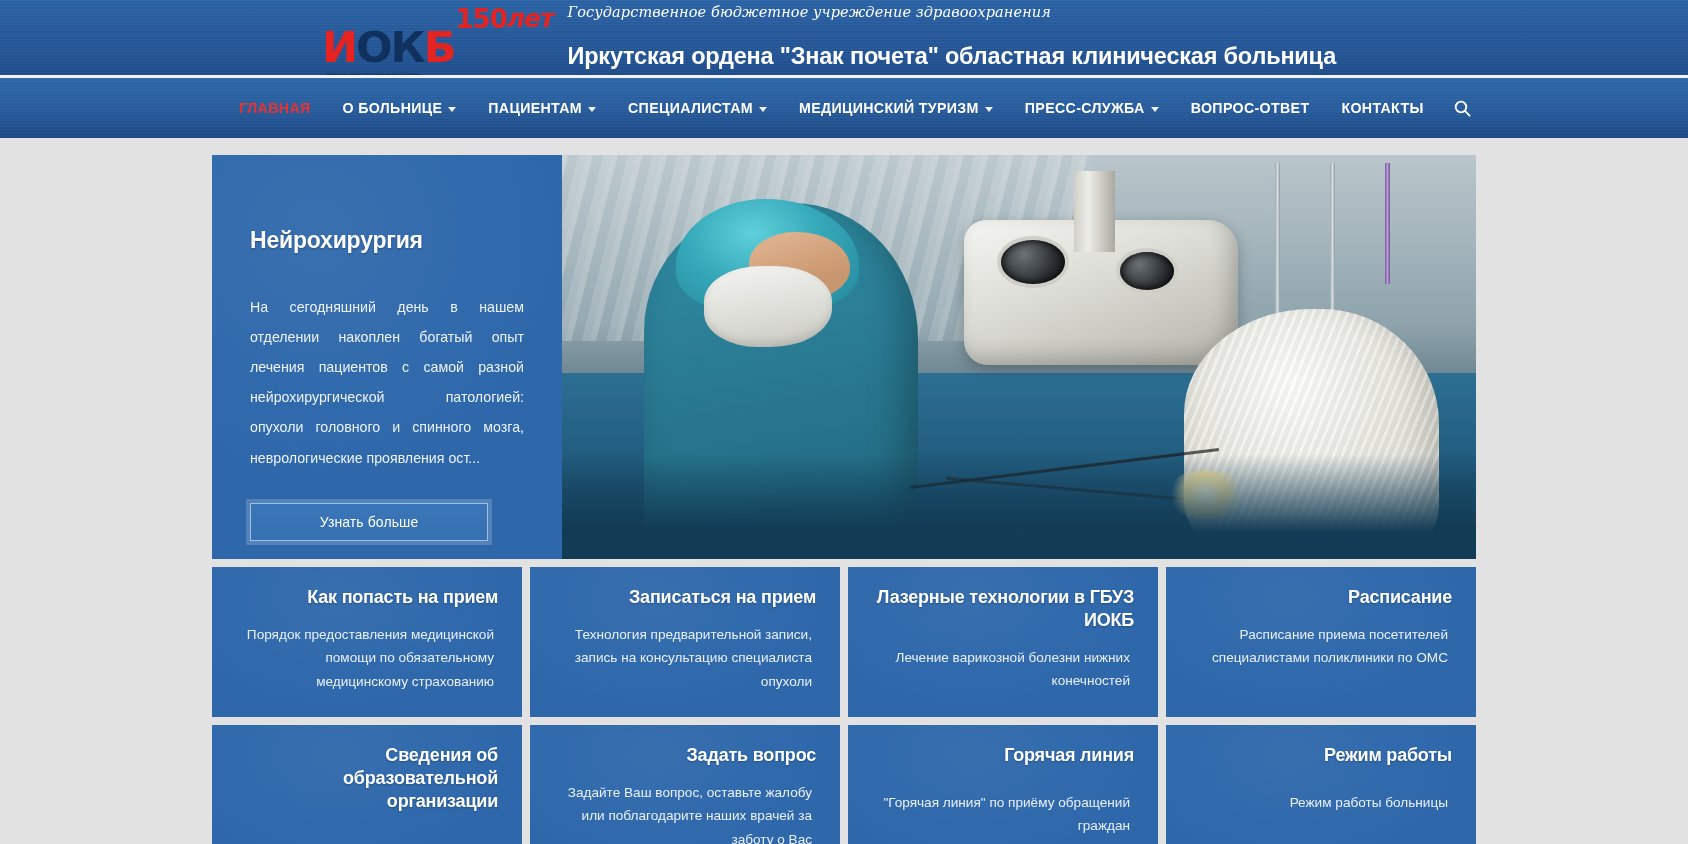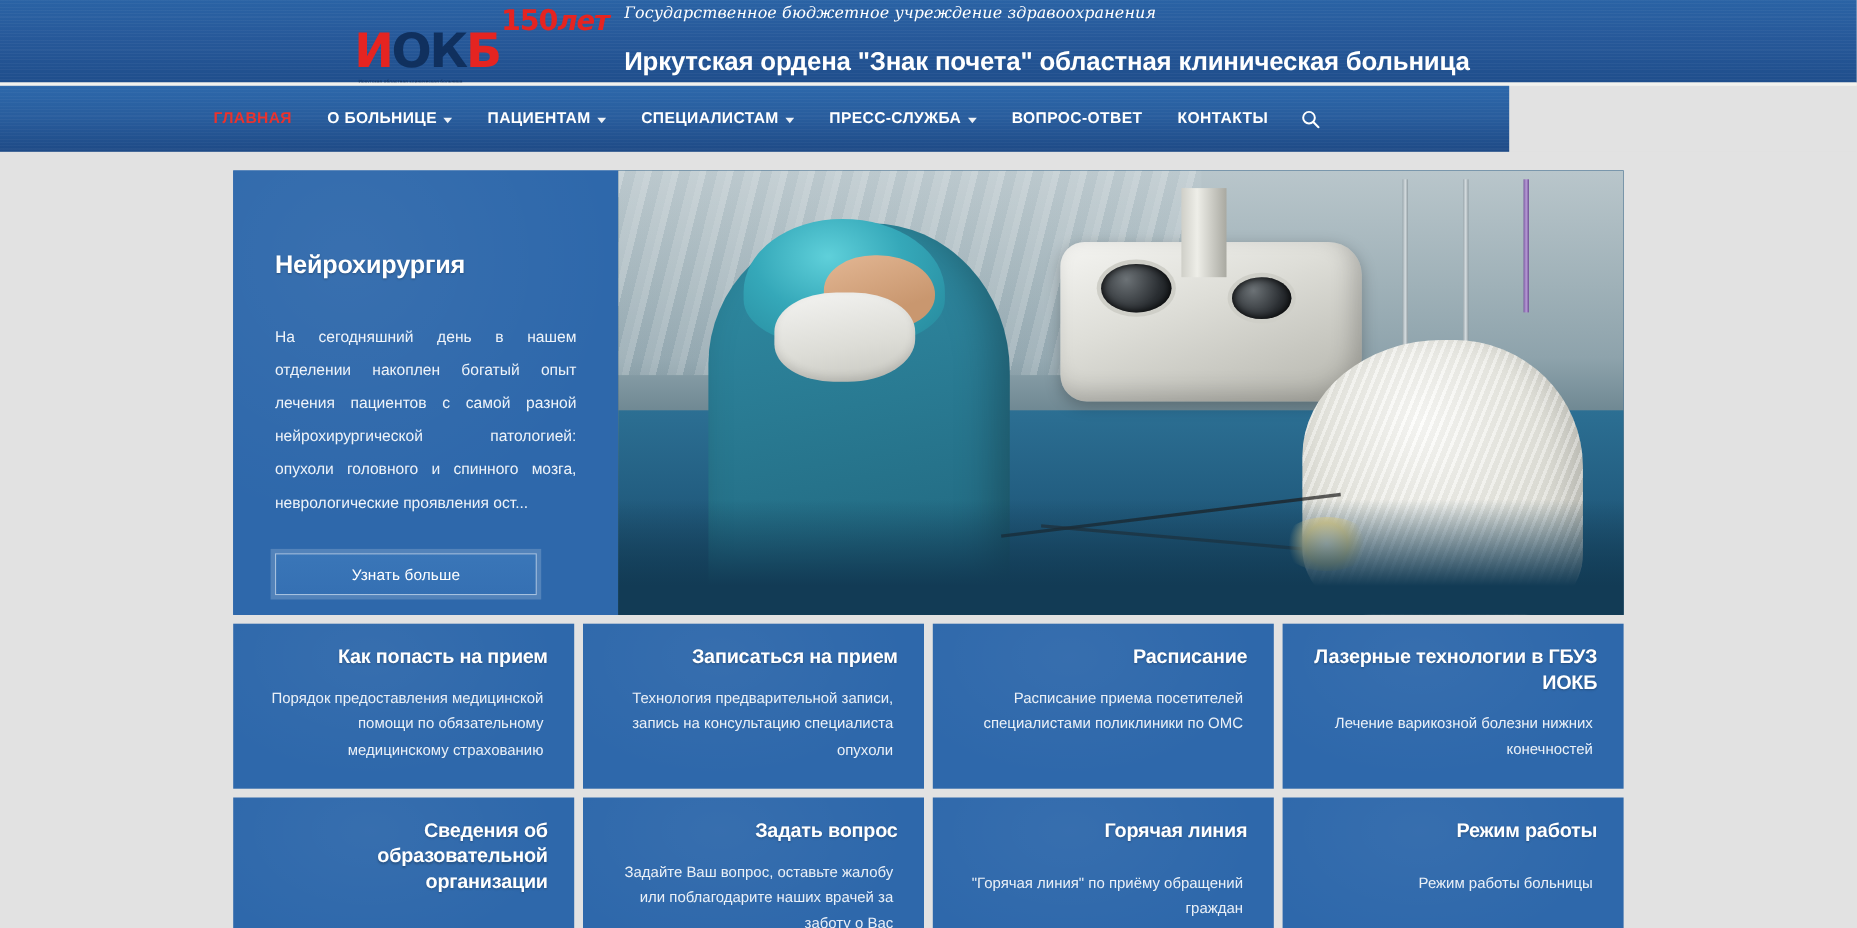--- a/index.html
+++ b/index.html
@@ -98,21 +98,21 @@
     font-size: 23.5px;
     color: #ffffff;
     line-height: 1.25;
     letter-spacing: -.2px;
     margin-top: 1px;
   }
 
   
   .navbar {
     position: relative;
-    width: 1372px; height: 60px;
+    width: 1688px; height: 60px;
     background: linear-gradient(180deg, #2d68ab 0%, #285c9c 50%, #1e4a86 100%);
     display: flex; align-items: center; justify-content: center;
     overflow: hidden;
   }
   .navbar::after {
     content: "";
     position: absolute; inset: 0;
     background: repeating-linear-gradient(180deg, rgba(255,255,255,0.03) 0px, rgba(255,255,255,0.03) 1px, rgba(0,0,0,0) 1px, rgba(0,0,0,0) 3px);
     pointer-events: none;
   }
@@ -378,20 +378,24 @@
     <div class="nav-item">
       <span>О БОЛЬНИЦЕ</span>
       <i class="caret"></i>
     </div>
     <div class="nav-item">
       <span>ПАЦИЕНТАМ</span>
       <i class="caret"></i>
     </div>
     <div class="nav-item">
       <span>СПЕЦИАЛИСТАМ</span>
+      <i class="caret"></i>
+    </div>
+    <div class="nav-item">
+      <span>МЕДИЦИНСКИЙ ТУРИЗМ</span>
       <i class="caret"></i>
     </div>
     <div class="nav-item">
       <span>ПРЕСС-СЛУЖБА</span>
       <i class="caret"></i>
     </div>
     <div class="nav-item">
       <span>ВОПРОС-ОТВЕТ</span>
     </div>
     <div class="nav-item">
@@ -445,26 +449,26 @@
       <div class="card-row">
         <div class="card">
           <h3 class="card-title">Как попасть на прием</h3>
           <p class="card-desc">Порядок предоставления медицинской помощи по обязательному медицинскому страхованию</p>
         </div>
         <div class="card">
           <h3 class="card-title">Записаться на прием</h3>
           <p class="card-desc">Технология предварительной записи, запись на консультацию специалиста опухоли</p>
         </div>
         <div class="card">
+          <h3 class="card-title">Лазерные технологии в ГБУЗ ИОКБ</h3>
+          <p class="card-desc">Лечение варикозной болезни нижних конечностей</p>
+        </div>
+        <div class="card">
           <h3 class="card-title">Расписание</h3>
           <p class="card-desc">Расписание приема посетителей специалистами поликлиники по ОМС</p>
-        </div>
-        <div class="card">
-          <h3 class="card-title">Лазерные технологии в ГБУЗ ИОКБ</h3>
-          <p class="card-desc">Лечение варикозной болезни нижних конечностей</p>
         </div>
       </div>
 
       <div class="card-row">
         <div class="card tall">
           <h3 class="card-title">Сведения об образовательной организации</h3>
           <p class="card-desc"></p>
         </div>
         <div class="card tall">
           <h3 class="card-title">Задать вопрос</h3>

